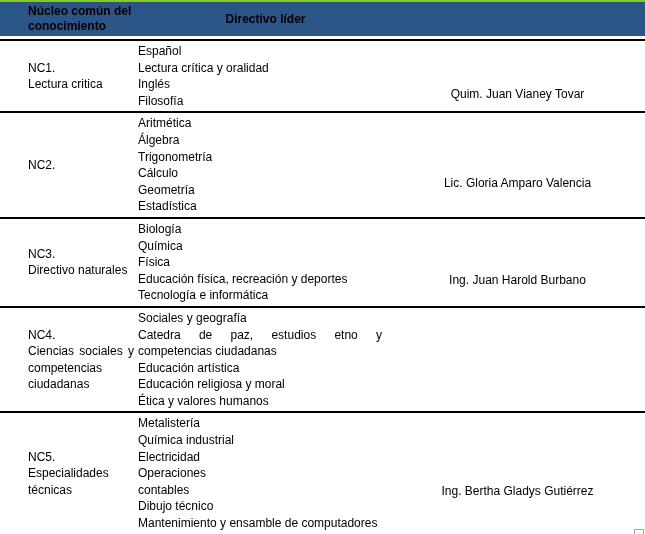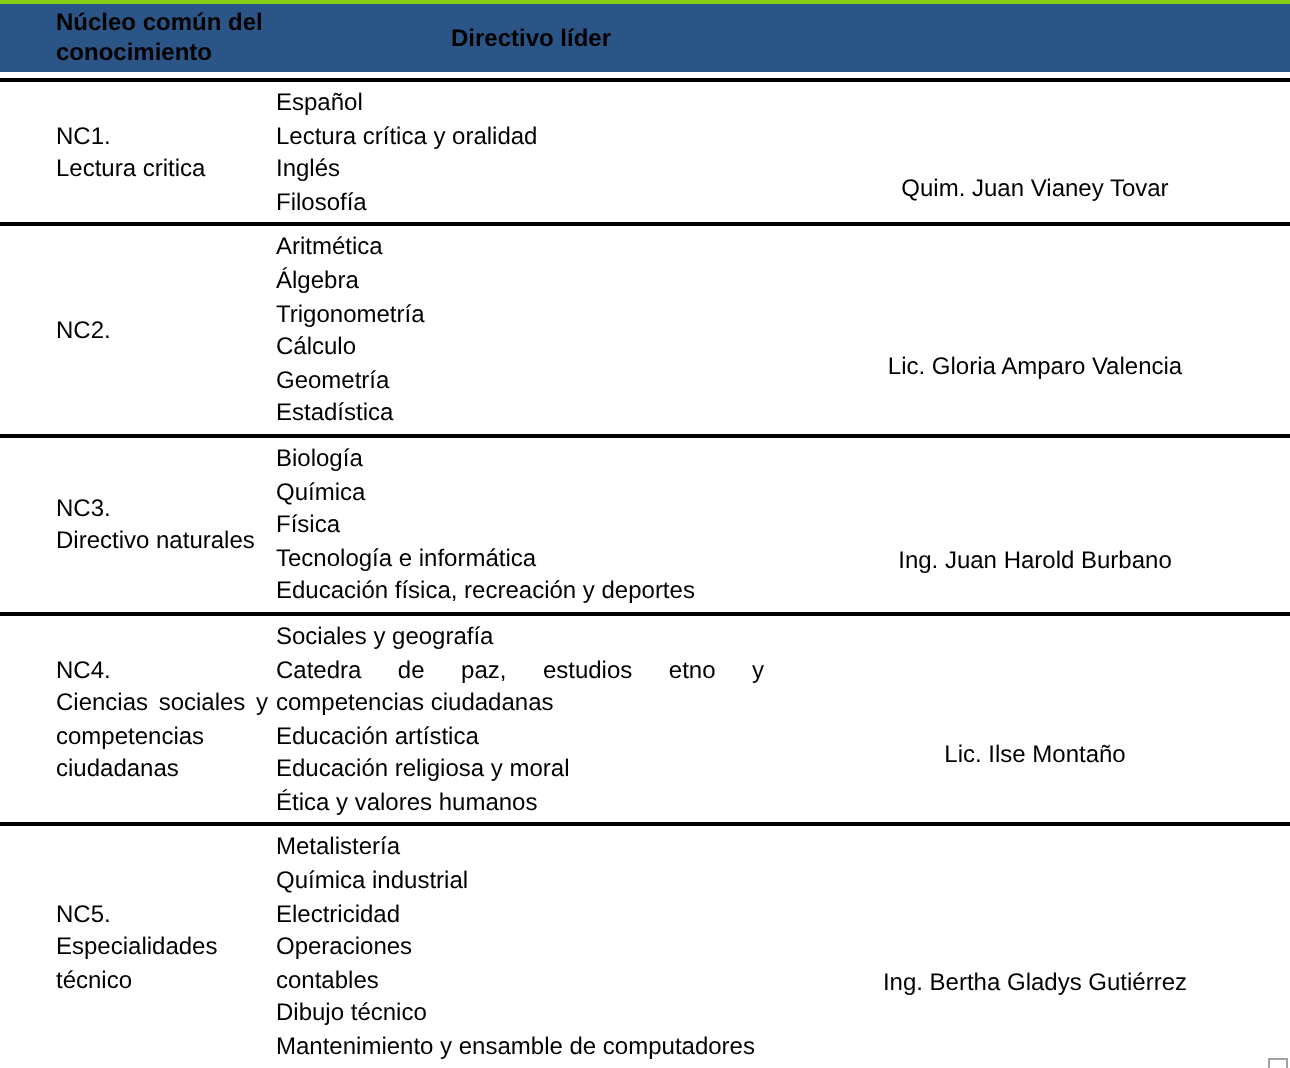--- a/index.html
+++ b/index.html
@@ -112,49 +112,46 @@
 
     <div class="row">
       <div class="cell c1">
         <div class="nucleo-code">NC3.</div>
         <div class="nucleo-name">Directivo naturales</div>
       </div>
       <div class="cell c2">
         <div class="area-line">Biología</div>
         <div class="area-line">Química</div>
         <div class="area-line">Física</div>
+        <div class="area-line">Educación física, recreación y deportes</div>
         <div class="area-line">Tecnología e informática</div>
-        <div class="area-line">Educación física, recreación y deportes</div>
       </div>
       <div class="cell c3">
         <div class="directivo">Ing. Juan Harold Burbano</div>
       </div>
     </div>
 
     <div class="row">
       <div class="cell c1">
         <div class="nucleo-code">NC4.</div>
         <div class="nucleo-name">Ciencias sociales y competencias ciudadanas</div>
       </div>
       <div class="cell c2">
         <div class="area-line">Sociales y geografía</div>
         <div class="area-line wrap-justify">Catedra de paz, estudios etno y competencias ciudadanas</div>
         <div class="area-line">Educación artística</div>
         <div class="area-line">Educación religiosa y moral</div>
         <div class="area-line">Ética y valores humanos</div>
       </div>
-      <div class="cell c3">
-        <div class="directivo">Lic. Ilse Montaño</div>
-      </div>
     </div>
 
     <div class="row">
       <div class="cell c1">
         <div class="nucleo-code">NC5.</div>
-        <div class="nucleo-name">Especialidades técnico</div>
+        <div class="nucleo-name">Especialidades técnicas</div>
       </div>
       <div class="cell c2">
         <div class="area-line">Metalistería</div>
         <div class="area-line">Química industrial</div>
         <div class="area-line">Electricidad</div>
         <div class="area-line">Operaciones</div>
         <div class="area-line">contables</div>
         <div class="area-line">Dibujo técnico</div>
         <div class="area-line">Mantenimiento y ensamble de computadores</div>
       </div>

